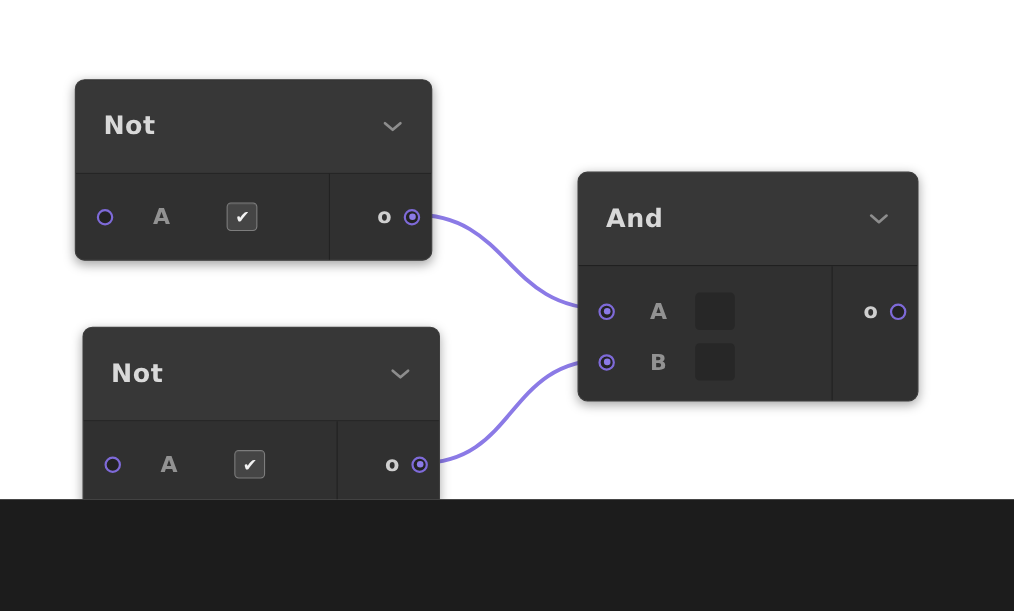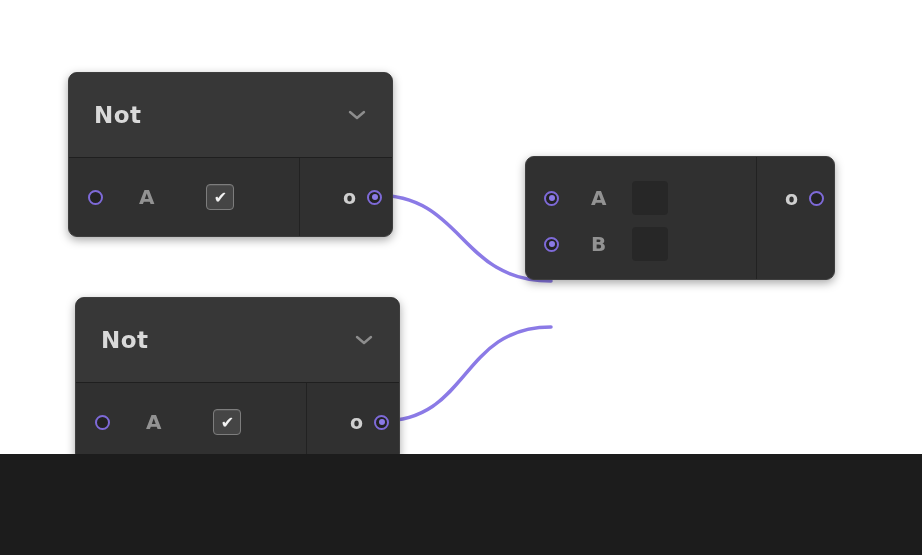--- a/index.html
+++ b/index.html
@@ -210,20 +210,28 @@
       <div class="outputs">
         <div class="out-row">
           <span class="out-label">o</span>
           <span class="socket connected"></span>
         </div>
       </div>
     </div>
   </div>
 
   <div class="node" style="left:525px; top:156px; width:310px;">
+    <div class="node-header">
+      <span class="node-title">And</span>
+      <span class="chevron">
+        <svg width="18" height="11" viewBox="0 0 18 11">
+            <polyline points="2,2 9,8 16,2" fill="none" stroke="#8d8d8d" stroke-width="2.4" stroke-linecap="round" stroke-linejoin="round"></polyline>
+          </svg>
+      </span>
+    </div>
     <div class="node-body and-body">
       <div class="inputs">
         <div class="port-row">
           <span class="socket connected"></span>
           <span class="port-label">A</span>
           <span class="blank-control"></span>
         </div>
         <div class="port-row">
           <span class="socket connected"></span>
           <span class="port-label">B</span>

